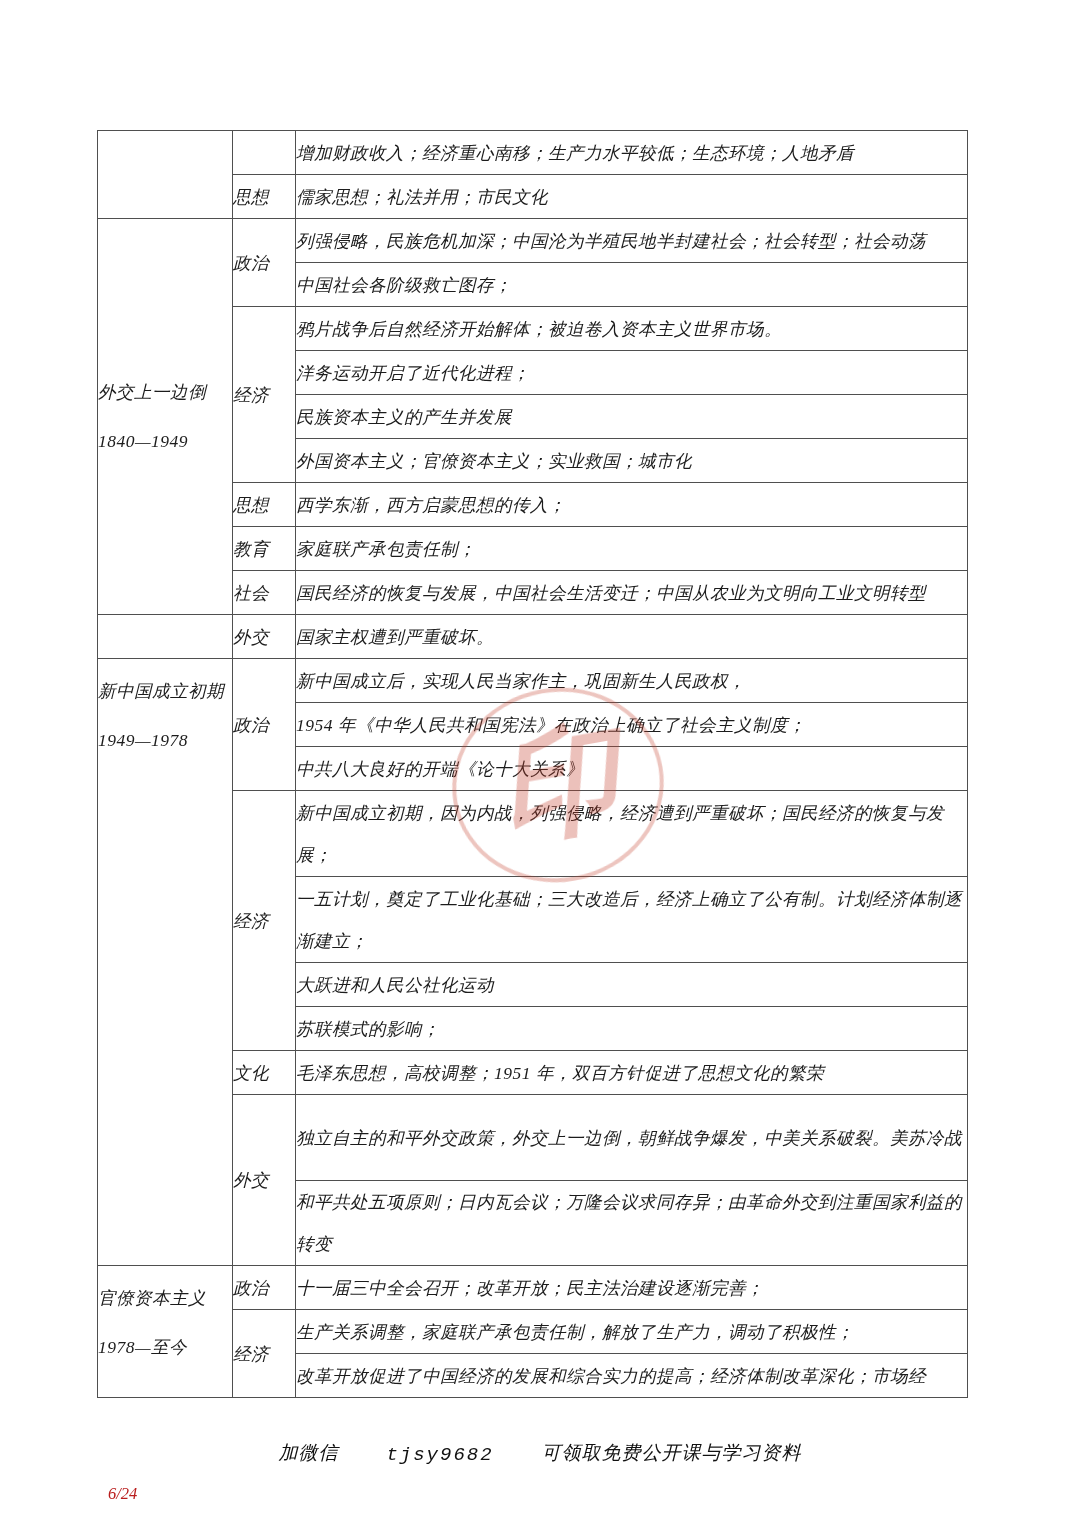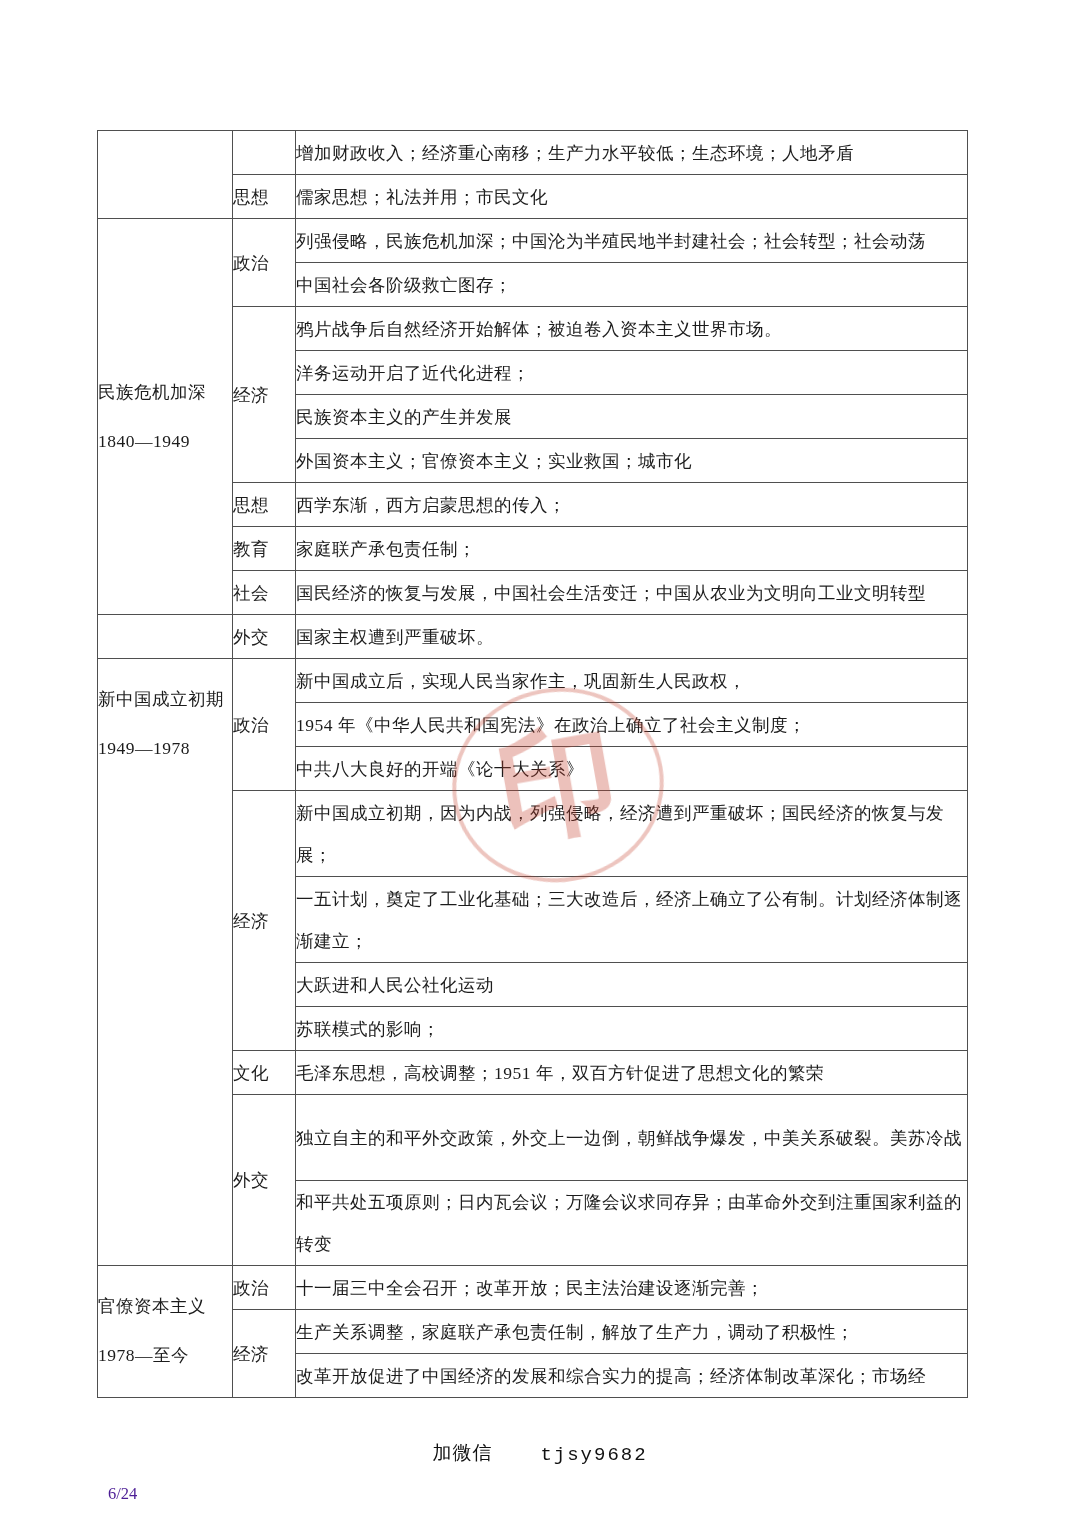--- a/index.html
+++ b/index.html
@@ -4,20 +4,21 @@
 <style>
   html, body { margin: 0; padding: 0; background: #ffffff; }
   .page {
     position: relative;
     width: 1080px;
     height: 1528px;
     background: #ffffff;
     font-family: "Liberation Serif", serif;
     color: #1c1c1c;
     overflow: hidden;
+    font-style: italic;
   }
   table.main {
     position: absolute;
     left: 97px;
     top: 130px;
     width: 870px;
     border-collapse: collapse;
     table-layout: fixed;
   }
   table.main td {
@@ -27,21 +28,21 @@
     vertical-align: middle;
     padding: 0;
     overflow: hidden;
   }
   td.period {
     padding: 0 8px 0 10px;
     line-height: 49px;
   }
   td.period.v-top {
     vertical-align: top;
-    padding-top: 16px;
+    padding-top: 8px;
   }
   td.cat {
     padding-left: 8px;
     line-height: 26px;
   }
   td.content {
     padding: 0 8px 0 10px;
     line-height: 42px;
   }
   tr.h1  { height: 44px; }
@@ -86,21 +87,21 @@
   }
   .footer-line .wechat-id {
     font-family: "Liberation Mono", monospace;
     letter-spacing: 2px;
   }
   .page-number {
     position: absolute;
     left: 108px;
     top: 1484px;
     font-size: 16.5px;
-    color: #4c1d95;
+    color: #b91c1c;
     font-family: "Liberation Serif", serif;
   }
 </style>
 </head>
 <body>
 
 <div class="page">
 
   <table class="main">
     <colgroup>
@@ -116,21 +117,21 @@
       <td class="content">增加财政收入；经济重心南移；生产力水平较低；生态环境；人地矛盾</td>
     </tr>
 
     <tr class="h1">
       <td class="cat">思想</td>
       <td class="content">儒家思想；礼法并用；市民文化</td>
     </tr>
 
     <tr class="h1">
       <td class="period" rowspan="9">
-        <div>民族危机加深</div>
+        <div>外交上一边倒</div>
         <div>1840—1949</div>
       </td>
       <td class="cat" rowspan="2">政治</td>
       <td class="content">列强侵略，民族危机加深；中国沦为半殖民地半封建社会；社会转型；社会动荡</td>
     </tr>
 
     <tr class="h1">
       <td class="content">中国社会各阶级救亡图存；</td>
     </tr>
 
@@ -241,17 +242,18 @@
   </tbody>
     </table>
 
   <div class="seal">
     <span class="seal-char">印</span>
   </div>
 
   <div class="footer-line">
     <span>加微信</span>
     <span class="wechat-id">tjsy9682</span>
+    <span>可领取免费公开课与学习资料</span>
   </div>
 
   <div class="page-number">6/24</div>
 
 </div>
 
 </body></html>

